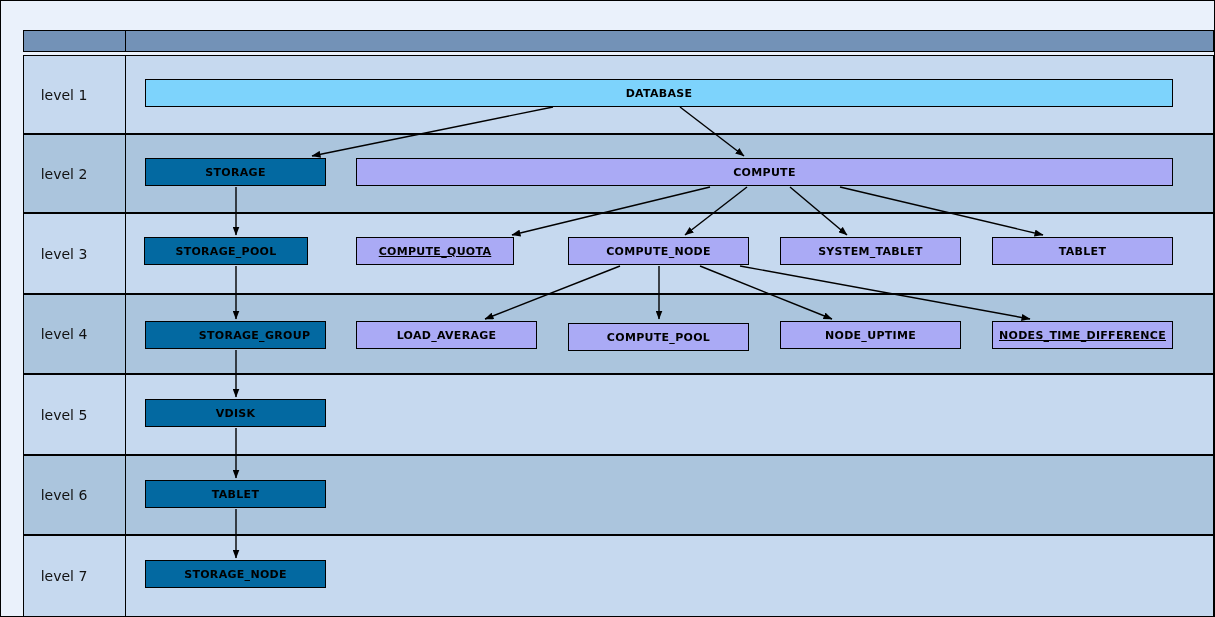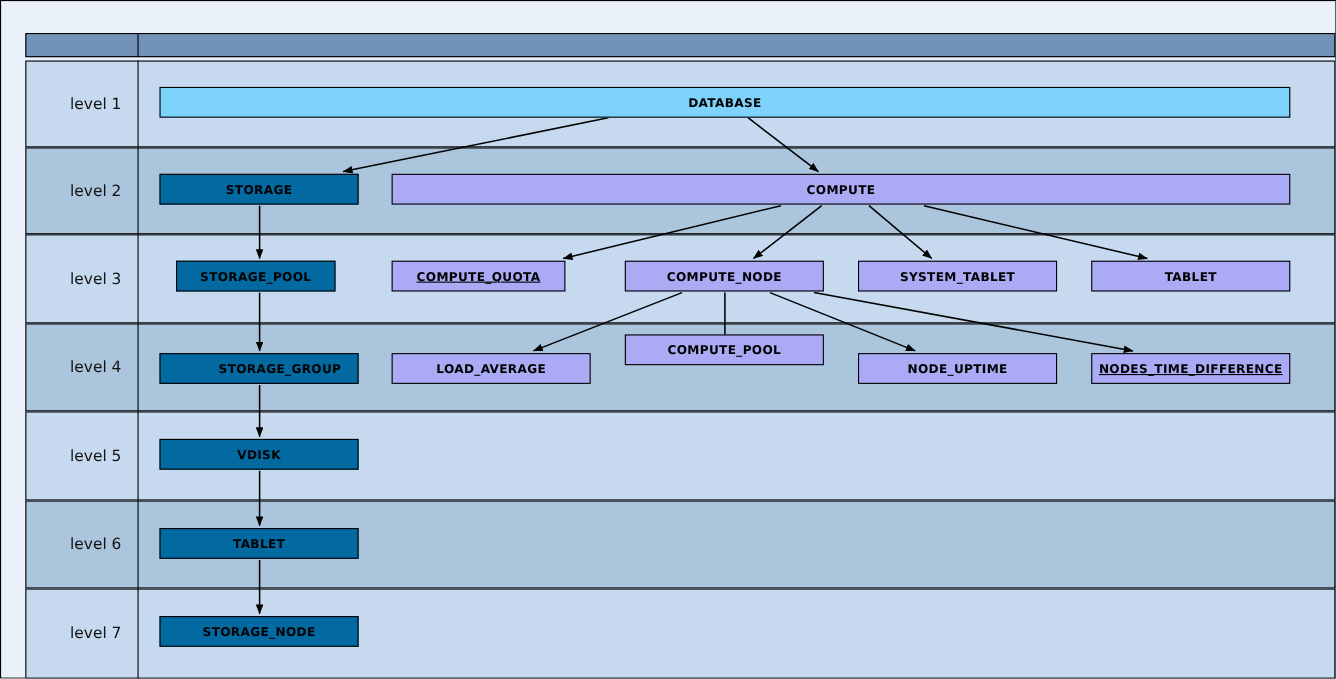--- a/index.html
+++ b/index.html
@@ -18,21 +18,21 @@
   
   .title{position:absolute;left:0;top:4px;width:1215px;text-align:center;
     font-size:13px;color:#1b1b1b;letter-spacing:.2px;}
 
   
   .row{position:absolute;left:23px;width:1191px;box-sizing:border-box;
     border:1px solid #000;}
   .row.odd{background:#c6d9ef;}
   .row.even{background:#abc5dd;}
   .row-sep{position:absolute;left:125px;width:1px;background:#000;}
-  .level-label{position:absolute;left:36px;width:102px;display:flex;
+  .level-label{position:absolute;left:13px;width:102px;display:flex;
     align-items:center;justify-content:center;font-size:14px;color:#111;
     box-sizing:border-box;}
 
   
   .node{position:absolute;box-sizing:border-box;border:1px solid #000;
     display:flex;align-items:center;justify-content:center;
     font-size:11px;font-weight:bold;color:#000;letter-spacing:.3px;
     white-space:nowrap;}
   .node.green{background:#7dd3fc;}
   .node.yellow{background:#0369a1;}
@@ -97,27 +97,27 @@
         <line x1="236" y1="350" x2="236" y2="397" stroke="#000000" stroke-width="1.4" marker-end="url(#arrowhead)"></line>
         <line x1="236" y1="428" x2="236" y2="478" stroke="#000000" stroke-width="1.4" marker-end="url(#arrowhead)"></line>
         <line x1="236" y1="509" x2="236" y2="558" stroke="#000000" stroke-width="1.4" marker-end="url(#arrowhead)"></line>
       </g>
   </svg>
 
   <div id="nodes">
       <div class="node green" style="left: 145px; top: 79px; width: 1028px; height: 28px;">DATABASE</div>
       <div class="node yellow" style="left: 145px; top: 158px; width: 181px; height: 28px;">STORAGE</div>
       <div class="node purple" style="left: 356px; top: 158px; width: 817px; height: 28px;">COMPUTE</div>
-      <div class="node yellow" style="left: 160px; top: 237px; width: 145px; height: 28px;">STORAGE_POOL</div>
+      <div class="node yellow" style="left: 144px; top: 237px; width: 164px; height: 28px;">STORAGE_POOL</div>
       <div class="node purple" style="left: 356px; top: 237px; width: 158px; height: 28px; text-decoration: underline;">COMPUTE_QUOTA</div>
       <div class="node purple" style="left: 568px; top: 237px; width: 181px; height: 28px;">COMPUTE_NODE</div>
       <div class="node purple" style="left: 780px; top: 237px; width: 181px; height: 28px;">SYSTEM_TABLET</div>
       <div class="node purple" style="left: 992px; top: 237px; width: 181px; height: 28px;">TABLET</div>
       <div class="node yellow" style="left: 145px; top: 321px; width: 181px; height: 28px; padding-left: 38px;">STORAGE_GROUP</div>
       <div class="node purple" style="left: 356px; top: 321px; width: 181px; height: 28px;">LOAD_AVERAGE</div>
-      <div class="node purple" style="left: 568px; top: 304px; width: 181px; height: 28px;">COMPUTE_POOL</div>
+      <div class="node purple" style="left: 568px; top: 323px; width: 181px; height: 28px;">COMPUTE_POOL</div>
       <div class="node purple" style="left: 780px; top: 321px; width: 181px; height: 28px;">NODE_UPTIME</div>
       <div class="node purple" style="left: 992px; top: 321px; width: 181px; height: 28px; text-decoration: underline;">NODES_TIME_DIFFERENCE</div>
       <div class="node yellow" style="left: 145px; top: 399px; width: 181px; height: 28px;">VDISK</div>
       <div class="node yellow" style="left: 145px; top: 480px; width: 181px; height: 28px;">TABLET</div>
       <div class="node yellow" style="left: 145px; top: 560px; width: 181px; height: 28px;">STORAGE_NODE</div>
     </div>
 </div>
 
 </body></html>

